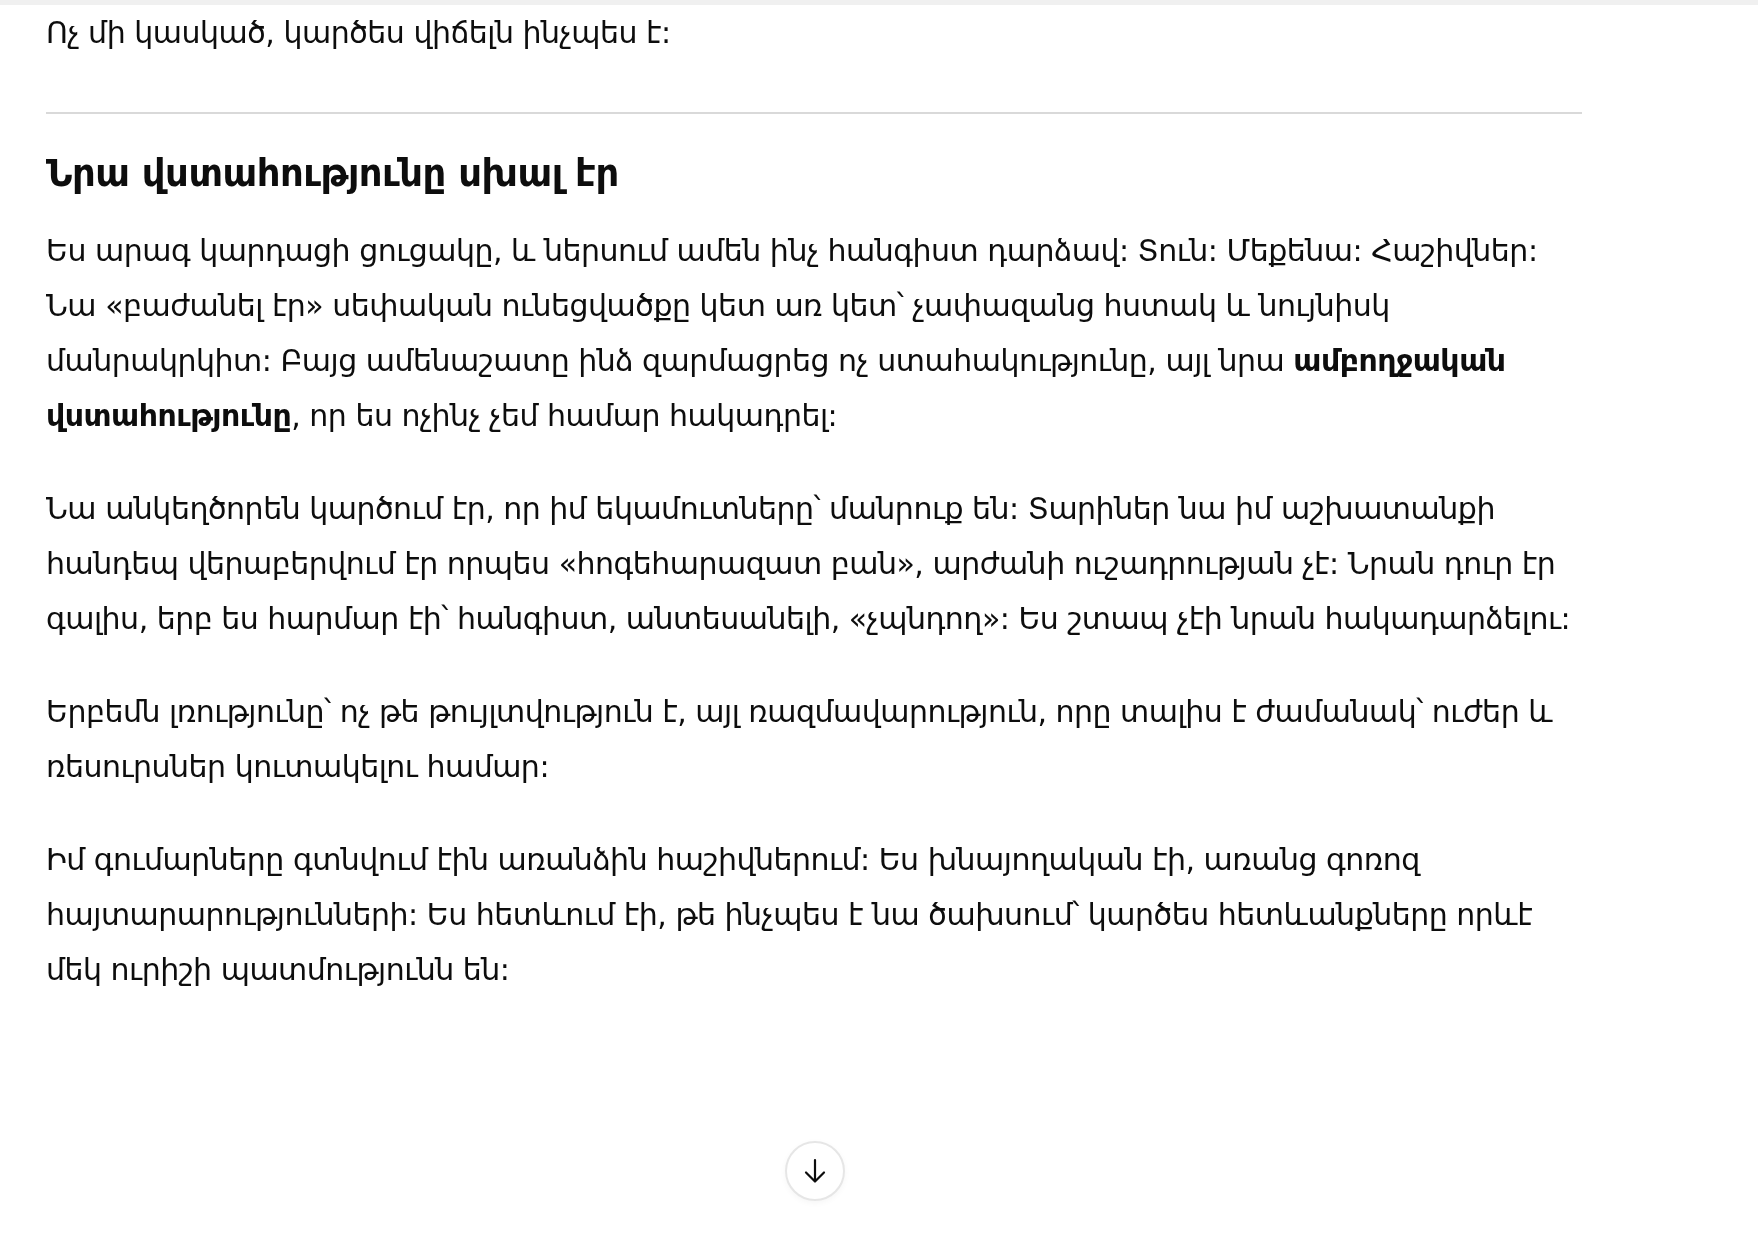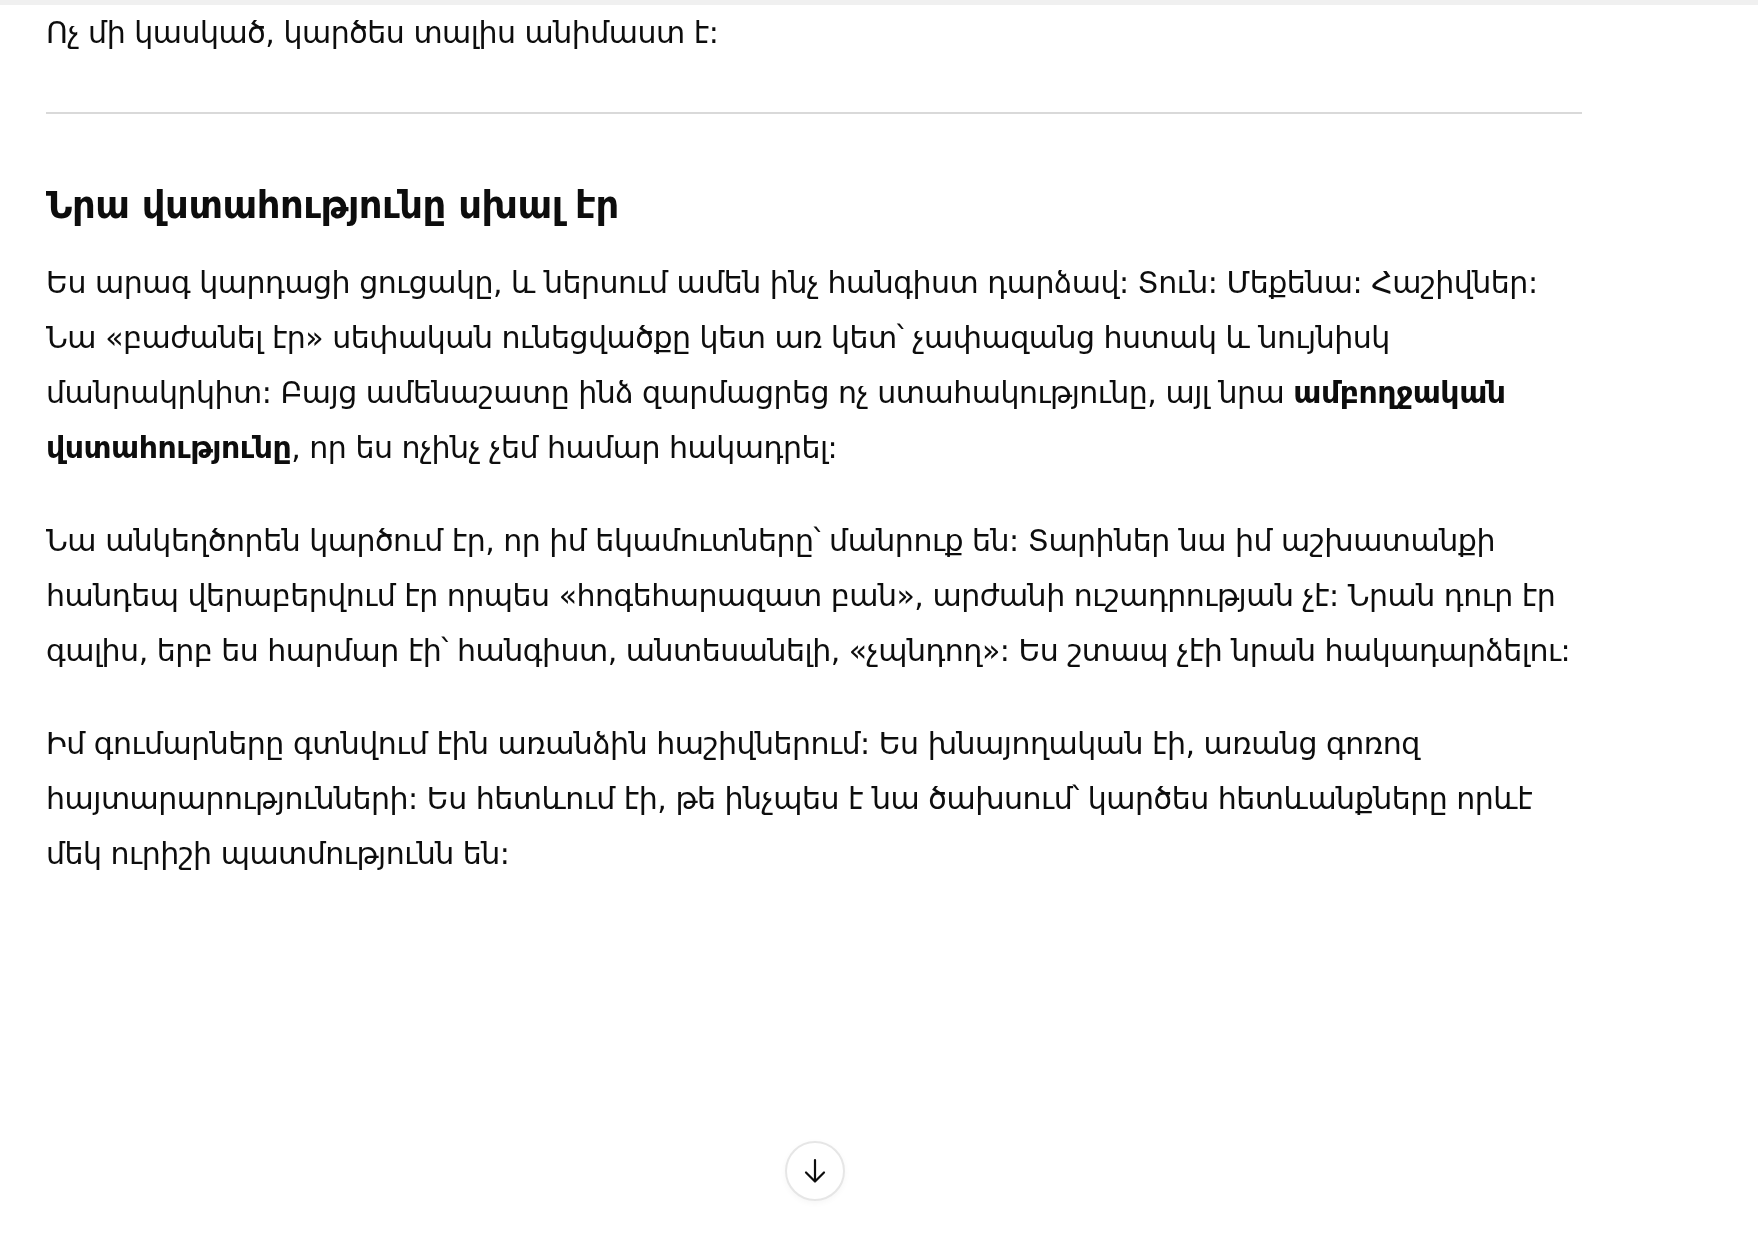--- a/index.html
+++ b/index.html
@@ -40,21 +40,21 @@
     border: none;
     border-top: 2px solid #d9d9d9;
     margin: 52px 0 0 0;
     width: 1536px;
   }
   .article h2 {
     font-size: 37px;
     line-height: 48px;
     font-weight: 700;
     letter-spacing: -0.5px;
-    margin: 68px 0 25px 0;
+    margin: 36px 0 25px 0;
   }
   .scroll-btn {
     position: absolute;
     left: 785px;
     top: 1141px;
     width: 60px;
     height: 60px;
     border-radius: 50%;
     background: #ffffff;
     border: 2px solid #e6e6e6;
@@ -70,25 +70,26 @@
     display: block;
   }
 </style>
 </head>
 <body>
 
 <div>
   <div class="top-strip"></div>
 
   <main class="article" id="article">
-      <p><span>Ոչ մի կասկած, կարծես տալիս անիմաստ է:</span></p>
+      <p><span>Ոչ մի կասկած, կարծես վիճելն ինչպես է:</span></p>
       <hr>
       <h2>Նրա վստահությունը սխալ էր</h2>
       <p><span>Ես արագ կարդացի ցուցակը, և ներսում ամեն ինչ հանգիստ դարձավ: Տուն: Մեքենա: Հաշիվներ: Նա «բաժանել էր» սեփական ունեցվածքը կետ առ կետ՝ չափազանց հստակ և նույնիսկ մանրակրկիտ: Բայց ամենաշատը ինձ զարմացրեց ոչ ստահակությունը, այլ նրա </span><strong>ամբողջական վստահությունը</strong><span>, որ ես ոչինչ չեմ համար հակադրել:</span></p>
       <p><span>Նա անկեղծորեն կարծում էր, որ իմ եկամուտները՝ մանրուք են: Տարիներ նա իմ աշխատանքի հանդեպ վերաբերվում էր որպես «հոգեհարազատ բան», արժանի ուշադրության չէ: Նրան դուր էր գալիս, երբ ես հարմար էի՝ հանգիստ, անտեսանելի, «չպնդող»: Ես շտապ չէի նրան հակադարձելու:</span></p>
+      <p><span>Երբեմն լռությունը՝ ոչ թե թույլտվություն է, այլ ռազմավարություն, որը տալիս է ժամանակ՝ ուժեր և ռեսուրսներ կուտակելու համար:</span></p>
       <p><span>Իմ գումարները գտնվում էին առանձին հաշիվներում: Ես խնայողական էի, առանց գոռոզ հայտարարությունների: Ես հետևում էի, թե ինչպես է նա ծախսում՝ կարծես հետևանքները որևէ մեկ ուրիշի պատմությունն են:</span></p>
     </main>
 
   <button class="scroll-btn" type="button">
     <svg width="32" height="32" viewBox="0 0 32 32" fill="none" xmlns="http://www.w3.org/2000/svg">
       <path d="M16 5 V26 M7 17.5 L16 26.5 L25 17.5" stroke="#0d0d0d" stroke-width="2.2" stroke-linecap="round" stroke-linejoin="round" fill="none"></path>
     </svg>
   </button>
 </div>
 

